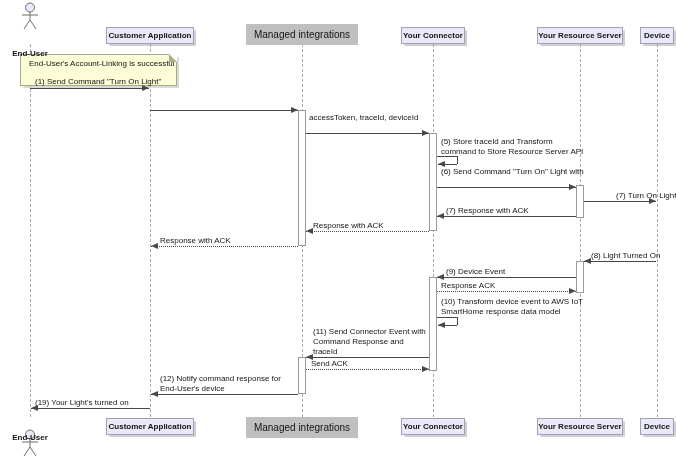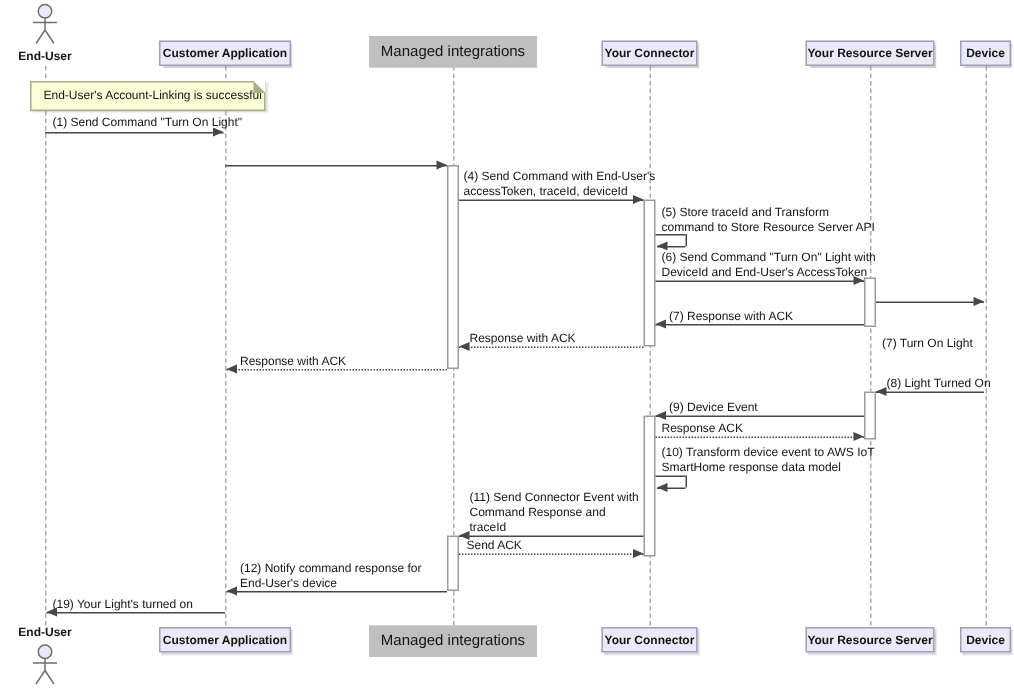--- a/index.html
+++ b/index.html
@@ -15,74 +15,72 @@
   .ah-l{position:absolute;width:0;height:0;border-top:3.5px solid transparent;
         border-bottom:3.5px solid transparent;border-right:7px solid var(--arrow);}
   .activation{position:absolute;background:#ffffff;border:1px solid #9a9a9a;box-sizing:border-box;}
   .msg-label{position:absolute;font-size:8px;line-height:10px;color:var(--text);white-space:nowrap;}
   .pbox{position:absolute;background:var(--pfill);border:1px solid var(--pborder);
         box-sizing:border-box;display:flex;align-items:center;justify-content:center;
         font-size:8px;font-weight:bold;color:var(--text);
         box-shadow:1.5px 1.5px 1px rgba(150,150,150,0.45);white-space:nowrap;}
   .pbox-large{background:var(--lgfill);border:1px solid var(--lgfill);font-size:10px;
         font-weight:400;box-shadow:none;}
-  .actor-label{position:absolute;text-align:center;font-size:8px;font-weight:bold;color:var(--text);}
+  .actor-label{position:absolute;text-align:center;font-size:8px;font-weight:bold;color:var(--text);margin-top:16px;}
   .actor{position:absolute;}
   .note{position:absolute;background:var(--notefill);border:1px solid var(--noteborder);
         box-sizing:border-box;font-size:8px;color:var(--text);line-height:18px;
         padding-left:8px;white-space:nowrap;box-shadow:1.5px 1.5px 1px rgba(150,150,150,0.35);}
   .note::before{content:"";position:absolute;top:-1px;right:-1px;width:0;height:0;
         border-style:solid;border-width:0 8px 8px 0;
         border-color:#ffffff #ffffff var(--noteborder) var(--notefill);}
 </style>
 </head>
 <body>
 
 <div id="diagram" style="--pfill: #E9E9F7; --pborder: #A0A0B8; --lgfill: #BFBFBF; --notefill: #FCFCD7; --noteborder: #ABAB8A; --lifeline: #ABABAB; --arrow: #474747; --text: #141414;">
     <div class="lifeline" style="left: 30px; top: 44px; height: 373px;"></div>
     <div class="lifeline" style="left: 150px; top: 44px; height: 373px;"></div>
     <div class="lifeline" style="left: 302px; top: 44px; height: 373px;"></div>
     <div class="lifeline" style="left: 433px; top: 44px; height: 373px;"></div>
     <div class="lifeline" style="left: 580px; top: 44px; height: 373px;"></div>
     <div class="lifeline" style="left: 657px; top: 44px; height: 373px;"></div>
-    <div class="note" style="left: 20px; top: 54px; width: 157px; height: 20px;">End-User's Account-Linking is successful</div>
+    <div class="note" style="left: 20px; top: 54px; width: 157px; height: 32px;">End-User's Account-Linking is successful</div>
     <div class="activation" style="left: 298px; top: 110px; width: 8px; height: 136px;"></div>
     <div class="activation" style="left: 429px; top: 133px; width: 8px; height: 98px;"></div>
     <div class="activation" style="left: 576px; top: 185px; width: 8px; height: 33px;"></div>
     <div class="activation" style="left: 576px; top: 261px; width: 8px; height: 32px;"></div>
     <div class="activation" style="left: 429px; top: 277px; width: 8px; height: 94px;"></div>
     <div class="activation" style="left: 298px; top: 357px; width: 8px; height: 37px;"></div>
     <div class="msg-label" style="left: 35px; top: 77px;">
       <div>(1) Send Command "Turn On Light"</div>
     </div>
     <div class="hline solid-line" style="left: 30px; top: 88px; width: 119px;"></div>
     <div class="ah-r" style="left: 142px; top: 85px;"></div>
     <div class="hline solid-line" style="left: 150px; top: 110px; width: 148px;"></div>
     <div class="ah-r" style="left: 291px; top: 107px;"></div>
     <div class="msg-label" style="left: 309px; top: 113px;">
-      <div>(4) Send Command with End-User's</div>
       <div>accessToken, traceId, deviceId</div>
     </div>
     <div class="hline solid-line" style="left: 306px; top: 133px; width: 123px;"></div>
     <div class="ah-r" style="left: 422px; top: 130px;"></div>
     <div class="msg-label" style="left: 441px; top: 137px;">
       <div>(5) Store traceId and Transform</div>
       <div>command to Store Resource Server API</div>
     </div>
     <div class="hline solid-line" style="left: 437px; top: 156px; width: 20px;"></div>
     <div class="vline" style="left: 457px; top: 156px; height: 8px;"></div>
     <div class="hline solid-line" style="left: 438px; top: 164px; width: 19px;"></div>
     <div class="ah-l" style="left: 438px; top: 161px;"></div>
     <div class="msg-label" style="left: 441px; top: 167px;">
       <div>(6) Send Command "Turn On" Light with</div>
-      <div>DeviceId and End-User's AccessToken</div>
     </div>
     <div class="hline solid-line" style="left: 437px; top: 187px; width: 139px;"></div>
     <div class="ah-r" style="left: 569px; top: 184px;"></div>
-    <div class="msg-label" style="left: 588px; top: 191px; margin-top: 33px;">
+    <div class="msg-label" style="left: 616px; top: 191px;">
       <div>(7) Turn On Light</div>
     </div>
     <div class="hline solid-line" style="left: 584px; top: 201px; width: 72px;"></div>
     <div class="ah-r" style="left: 649px; top: 198px;"></div>
     <div class="msg-label" style="left: 446px; top: 206px;">
       <div>(7) Response with ACK</div>
     </div>
     <div class="hline solid-line" style="left: 437px; top: 216px; width: 139px;"></div>
     <div class="ah-l" style="left: 437px; top: 213px;"></div>
     <div class="msg-label" style="left: 313px; top: 221px;">

